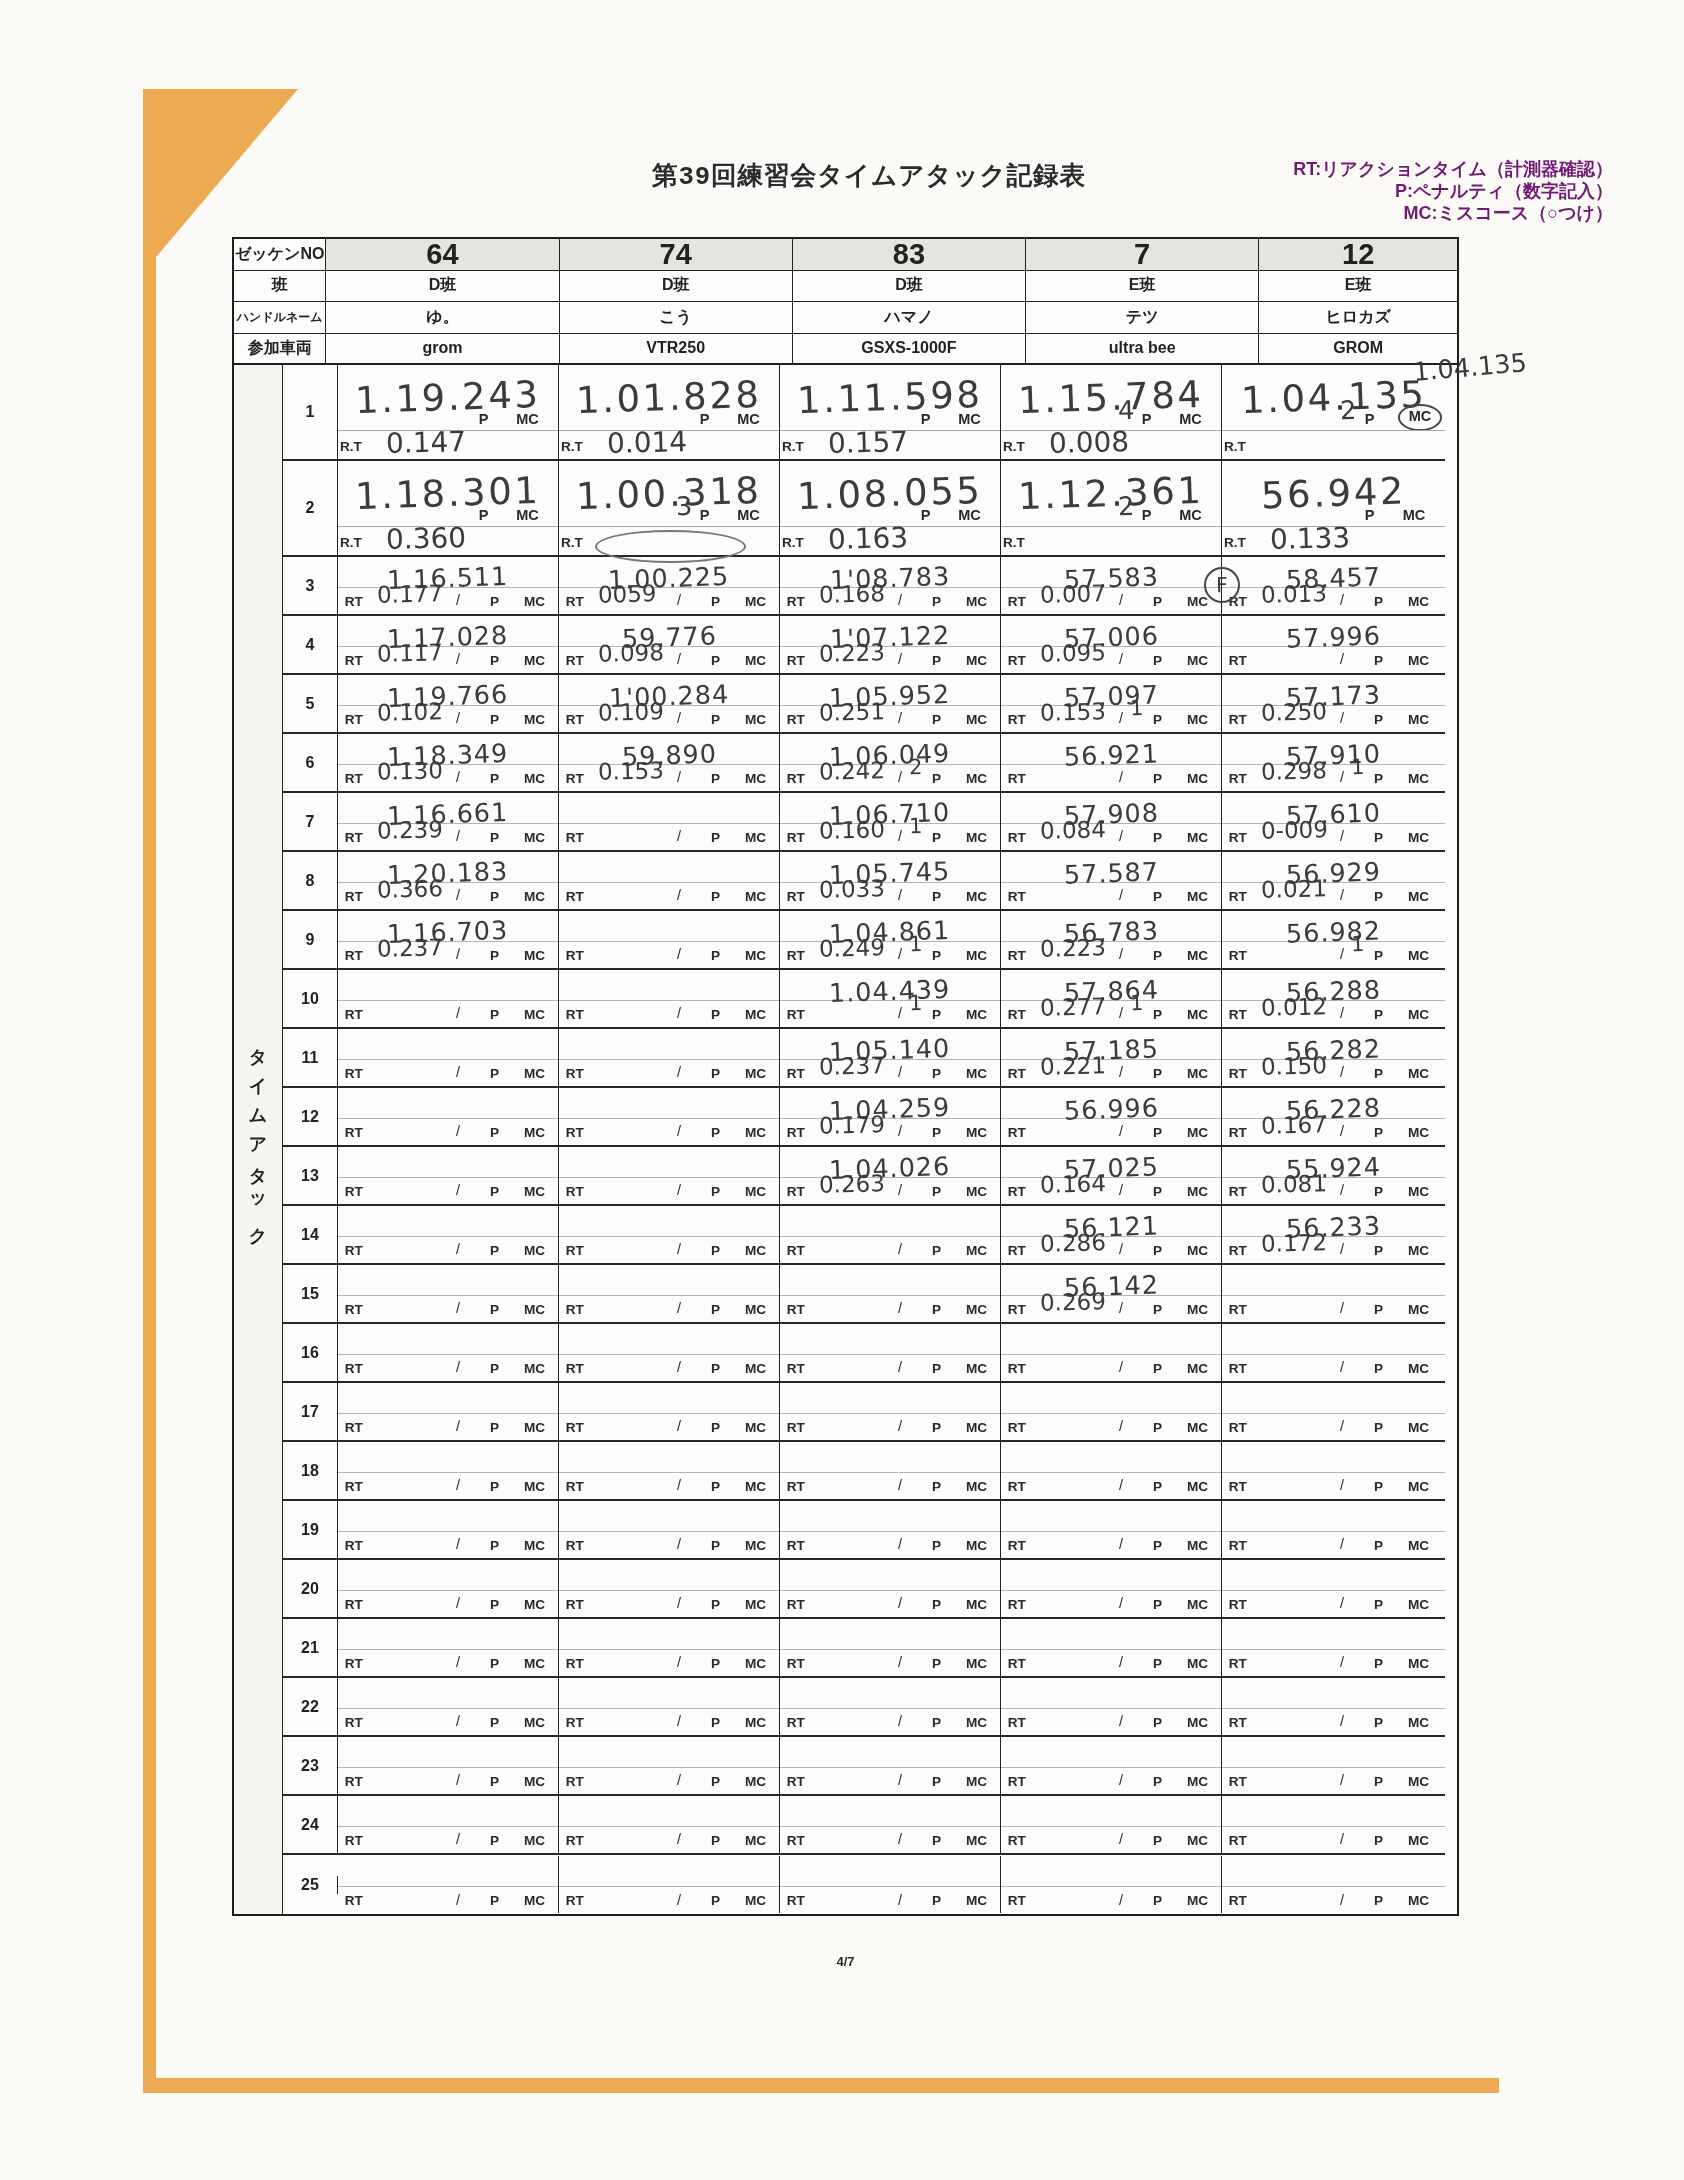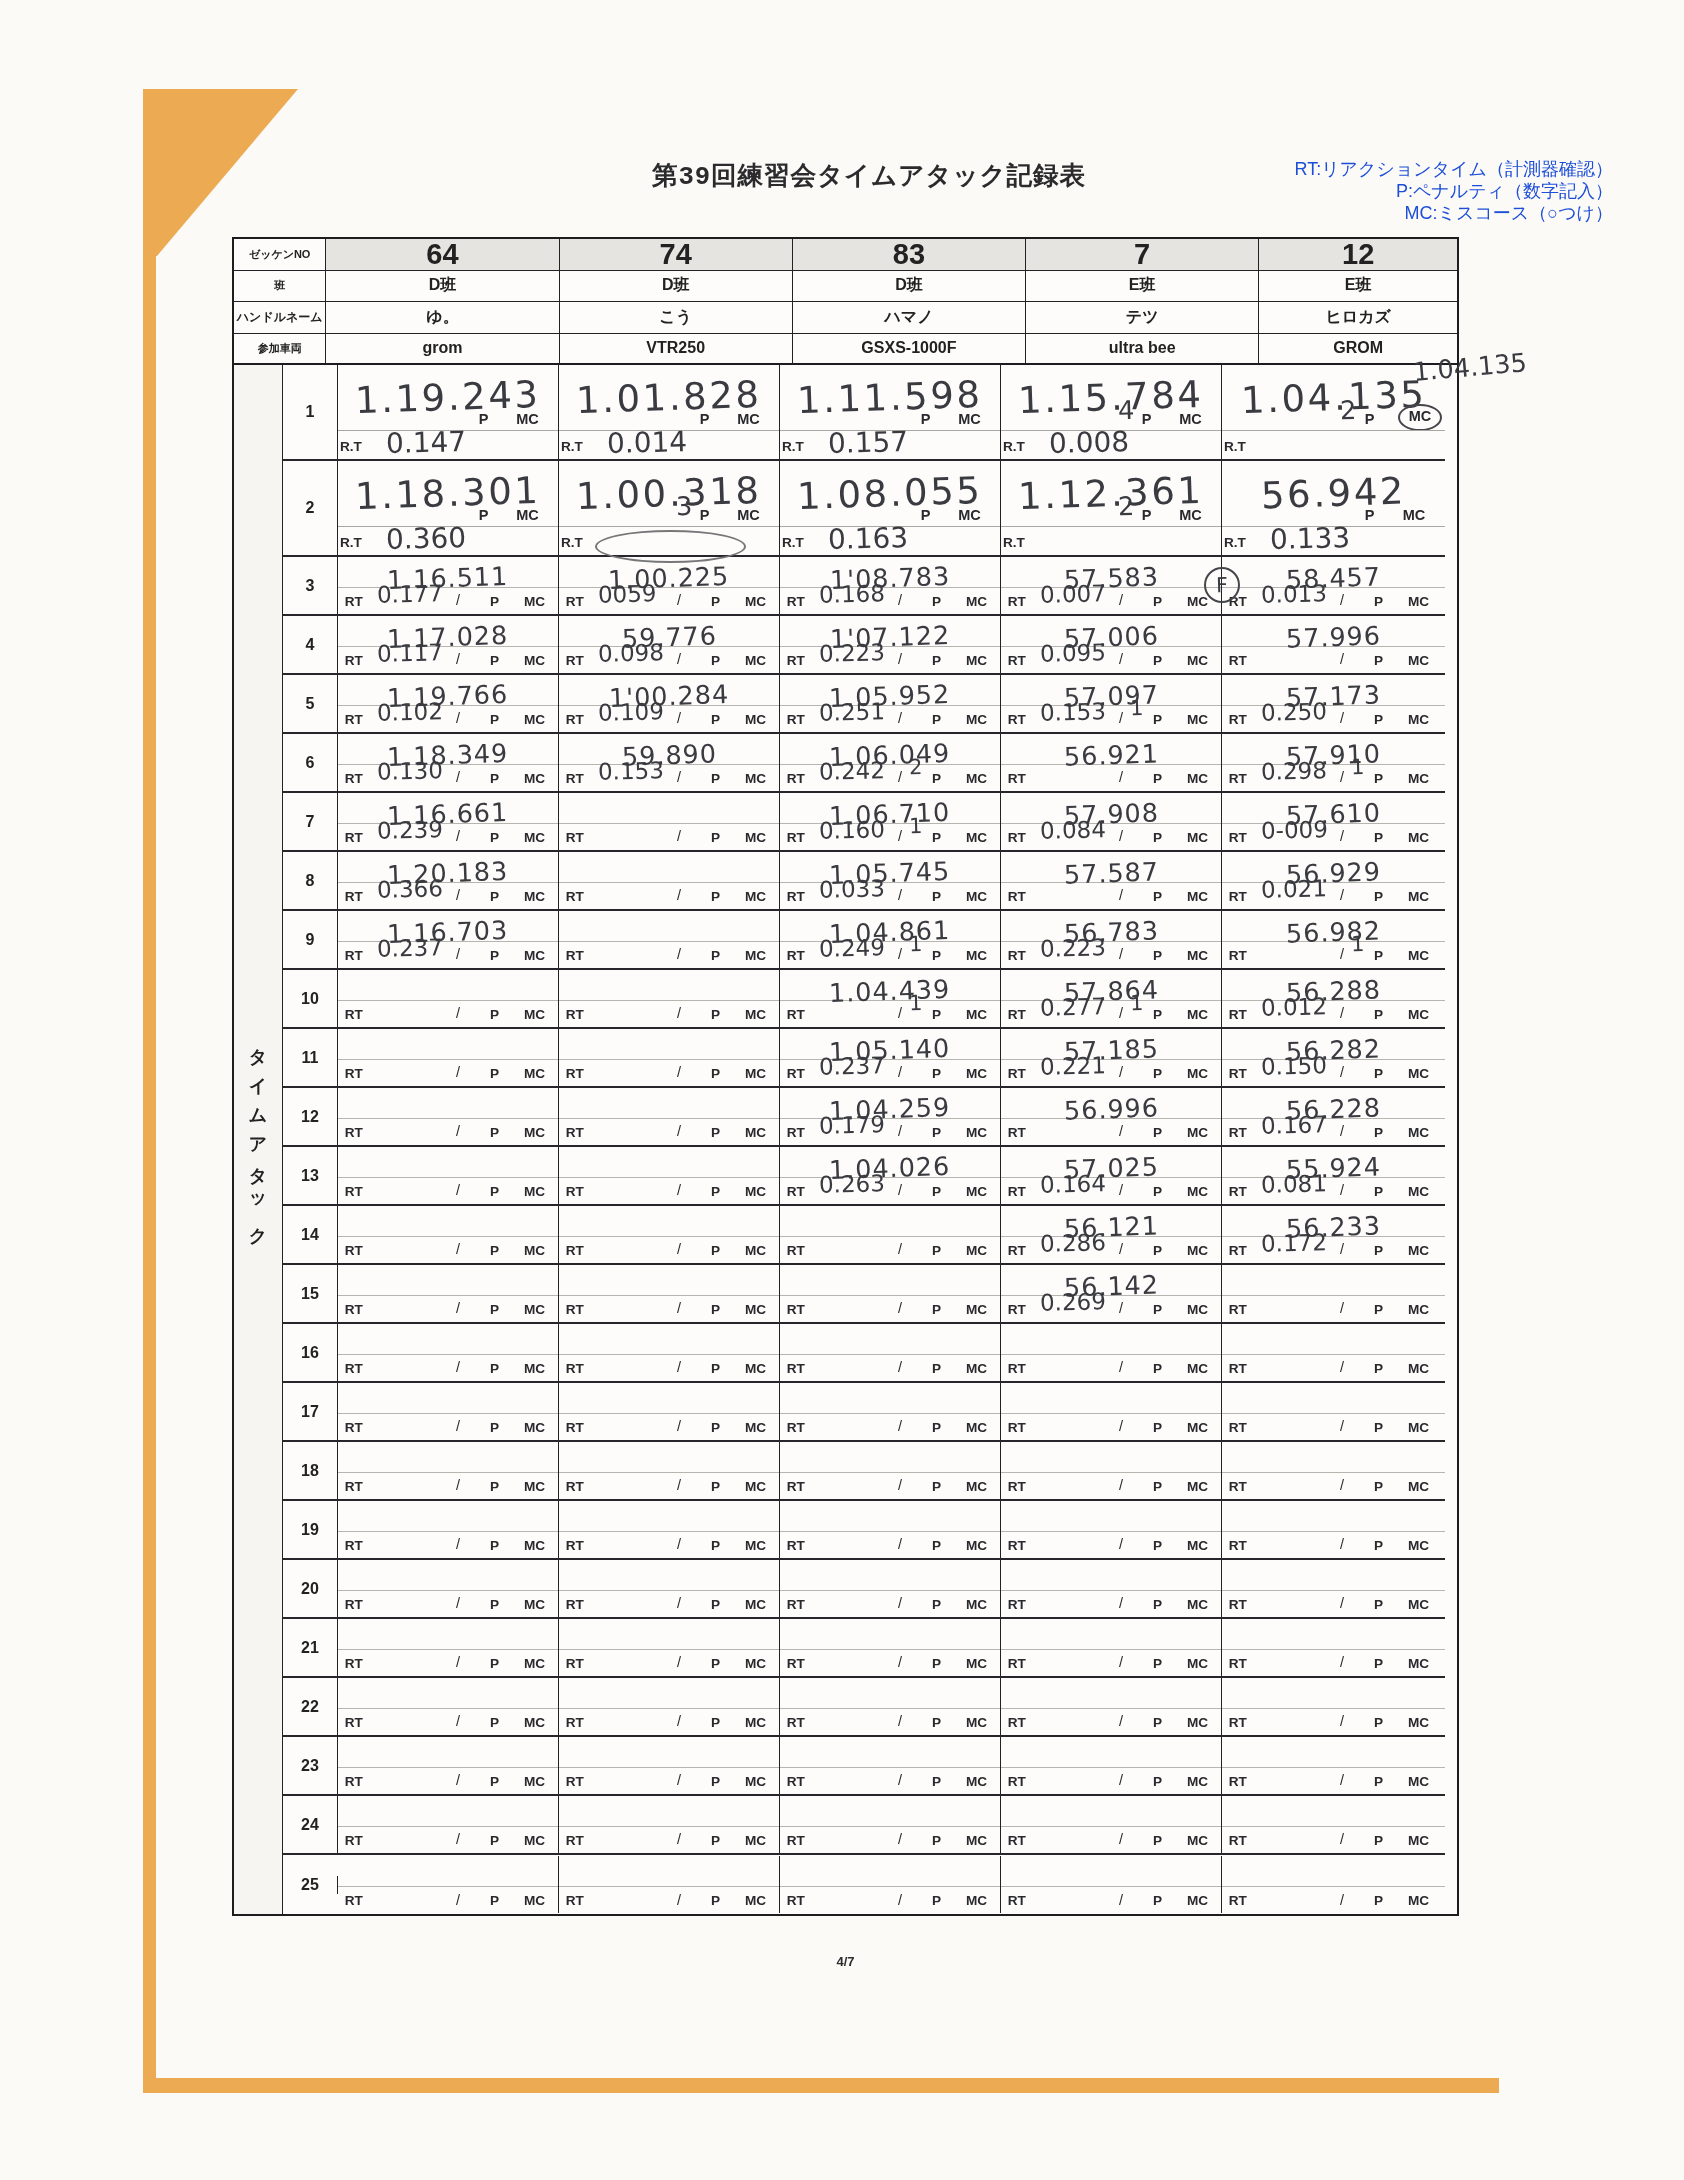--- a/index.html
+++ b/index.html
@@ -10,32 +10,32 @@
   
   .accent{position:absolute;}
   .accent-strip{left:143px;top:89px;width:12.8px;height:2003px;}
   .accent-wedge{left:143px;top:89px;width:155px;height:167px;
                 clip-path:polygon(0 0,100% 0,9% 100%,0 100%);}
   .accent-bottom{left:143px;top:2078px;width:1356px;height:14.5px;}
 
   .title{position:absolute;left:460px;top:158px;width:818px;text-align:center;
          font-size:25.6px;font-weight:700;color:#2b2b2e;letter-spacing:0.9px;font-family:Liberation Mono, monospace;}
   .legend{position:absolute;right:72px;top:158px;text-align:right;
-          font-size:18px;line-height:22px;font-weight:400;color:#1d4ed8;}
+          font-size:18px;line-height:22px;font-weight:700;color:#701a75;}
   .legend span{display:block;}
   .pageno{position:absolute;left:232px;top:1954px;width:1227px;text-align:center;
           font-size:13px;font-weight:700;color:#2b2b2e;}
 
   
   .ttable{position:absolute;left:232px;top:237px;width:1227px;box-sizing:border-box;
           border:2.6px solid #1d1d20;background:#fdfcfa;}
   .hrow{display:flex;height:31.5px;box-sizing:border-box;border-bottom:1.7px solid #222226;}
   .hrow:last-child{border-bottom:2.1px solid #1d1d20;}
   .hlabel{width:104px;border-right:1.7px solid #222226;display:flex;align-items:center;
-          justify-content:center;font-weight:700;font-size:11px;color:#222;box-sizing:border-box;}
+          justify-content:center;font-weight:700;font-size:16px;color:#222;box-sizing:border-box;}
   .hlabel.small{font-size:12px;font-family:Liberation Mono, monospace;}
   .hcell{width:263px;border-right:1.7px solid #222226;display:flex;align-items:center;
          justify-content:center;font-weight:700;font-size:16px;color:#222;box-sizing:border-box;}
   .hcell:last-child{width:223px;border-right:none;}
   .hrow.zek .hcell{background:#e6e4e0;font-size:29px;}
   .tbody{display:flex;}
   .side-cell{width:48px;border-right:1.7px solid #222226;background:#f6f5f1;
              display:flex;align-items:center;justify-content:center;}
   .side-cell span{writing-mode:vertical-rl;text-orientation:upright;font-weight:700;
                   font-size:18px;letter-spacing:9.4px;color:#222;}

